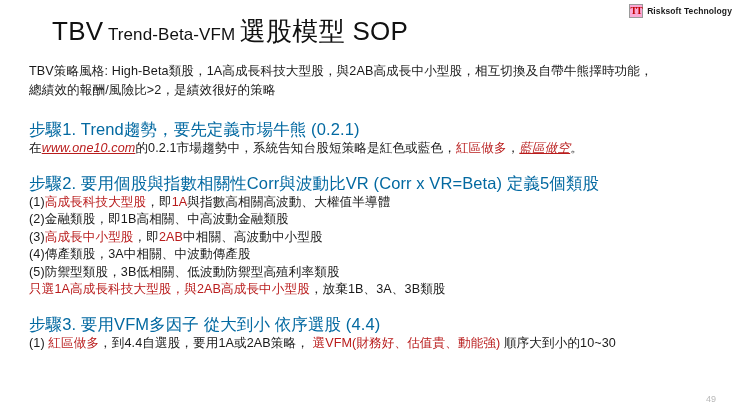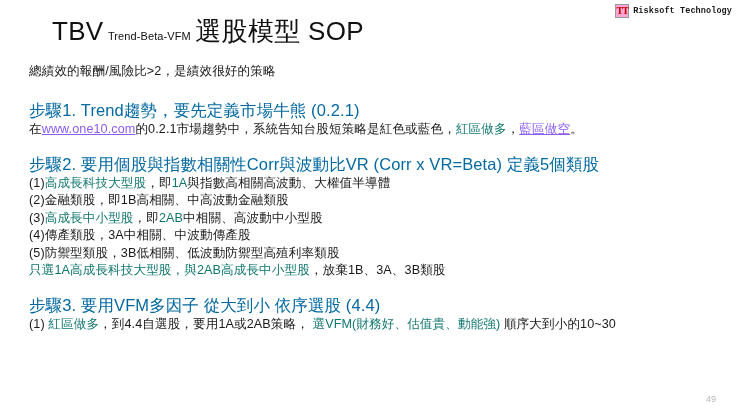--- a/index.html
+++ b/index.html
@@ -43,37 +43,36 @@
     font-size: 10px;
     letter-spacing: -1px;
     transform: translateY(-0.5px);
   }
   .logo-text {
     font-size: 8.5px;
     font-weight: bold;
     color: #1a1a1a;
     letter-spacing: 0.1px;
     white-space: nowrap;
-    font-family: Liberation Mono, monospace;
   }
 
   
   .title {
     position: absolute;
     left: 52px;
     top: 14px;
     white-space: nowrap;
     color: #111111;
   }
   .title .t-main {
     font-size: 26px;
     letter-spacing: 0.3px;
   }
   .title .t-sub {
-    font-size: 11px;
+    font-size: 17px;
     letter-spacing: 0.1px;
   }
 
   
   .content {
     position: absolute;
     left: 29px;
     top: 62px;
     width: 700px;
   }
@@ -96,25 +95,26 @@
   .line {
     font-size: 12.6px;
     line-height: 17.5px;
     color: #1a1a1a;
     letter-spacing: 0.1px;
     white-space: nowrap;
   }
   .gap-md { height: 14px; }
   .gap-lg { height: 18px; }
 
-  .red { color: #0f766e; }
+  .red { color: #b91c1c; }
   .blue { color: #2222cc; }
   .link {
-    color: #8b5cf6;
+    color: #b91c1c;
     text-decoration: underline;
+    font-style: italic;
   }
   .indent { padding-left: 18px; }
 
   
   .page-num {
     position: absolute;
     right: 24px;
     bottom: 12px;
     font-size: 9px;
     color: #b8b8b8;
@@ -132,20 +132,21 @@
 
 <div class="title">
   <span class="t-main">TBV</span>
   <span class="t-sub">Trend-Beta-VFM</span>
   <span class="t-main">選股模型 SOP</span>
 </div>
 
 <div class="content">
 
   <div class="para">
+    <div>TBV策略風格: High-Beta類股，1A高成長科技大型股，與2AB高成長中小型股，相互切換及自帶牛熊擇時功能，</div>
     <div>總績效的報酬/風險比&gt;2，是績效很好的策略</div>
   </div>
 
   <div class="gap-lg"></div>
 
   <div class="step-head">步驟1. Trend趨勢，要先定義市場牛熊 (0.2.1)</div>
   <div class="line">
     <span>在</span><a class="link" href="#">www.one10.com</a><span>的0.2.1市場趨勢中，系統告知台股短策略是紅色或藍色，</span><span class="red">紅區做多</span><span>，</span><span class="blue link">藍區做空</span><span>。</span>
   </div>
 

